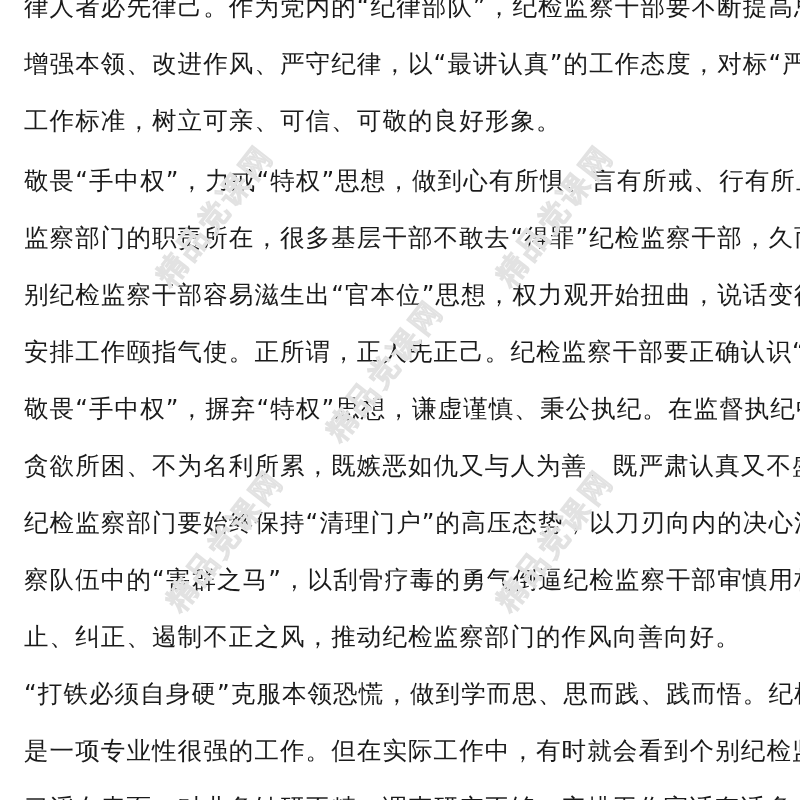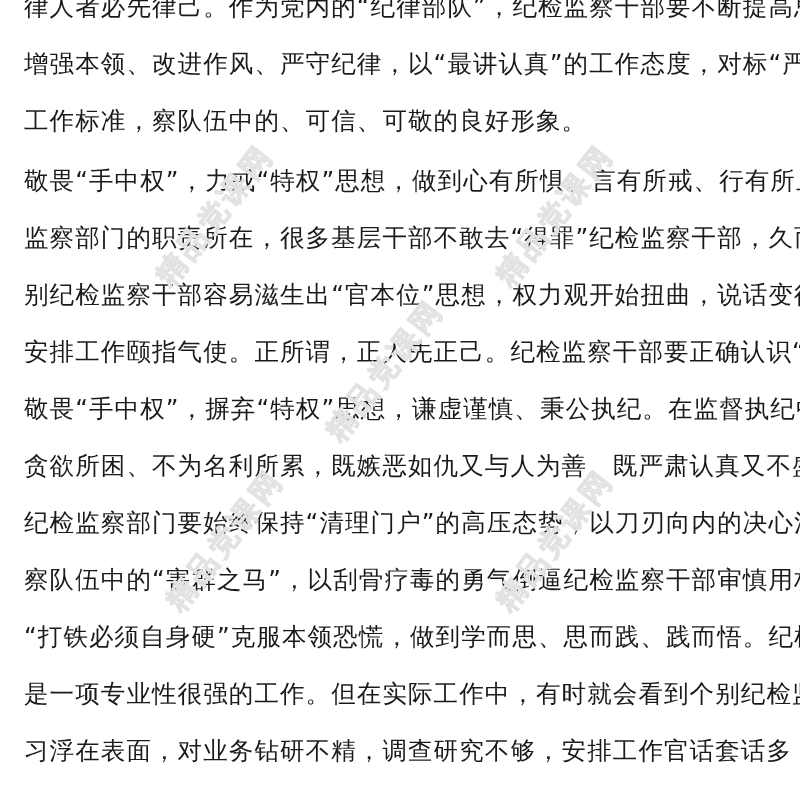--- a/index.html
+++ b/index.html
@@ -24,34 +24,35 @@
     letter-spacing: 4px;
   }
 </style>
 </head>
 <body>
 
 <div class="doc">
   <div>
     <div class="line">律人者必先律己。作为党内的“纪律部队”，纪检监察干部要不断提高思想素质、</div>
     <div class="line">增强本领、改进作风、严守纪律，以“最讲认真”的工作态度，对标“严细高快”的</div>
-    <div class="line">工作标准，察队伍中的、可信、可敬的良好形象。</div>
+    <div class="line">工作标准，树立可亲、可信、可敬的良好形象。</div>
   </div>
   <div class="para-gap"></div>
   <div>
     <div class="line">敬畏“手中权”，力戒“特权”思想，做到心有所惧、言有所戒、行有所止。由于纪检</div>
     <div class="line">监察部门的职责所在，很多基层干部不敢去“得罪”纪检监察干部，久而久之，个</div>
     <div class="line">别纪检监察干部容易滋生出“官本位”思想，权力观开始扭曲，说话变得口大气粗，</div>
     <div class="line">安排工作颐指气使。正所谓，正人先正己。纪检监察干部要正确认识“手中权”、</div>
     <div class="line">敬畏“手中权”，摒弃“特权”思想，谦虚谨慎、秉公执纪。在监督执纪中做到不为</div>
     <div class="line">贪欲所困、不为名利所累，既嫉恶如仇又与人为善、既严肃认真又不盛气凌人。</div>
   </div>
   <div>
     <div class="line">纪检监察部门要始终保持“清理门户”的高压态势，以刀刃向内的决心清理纪检监</div>
     <div class="line">察队伍中的“害群之马”，以刮骨疗毒的勇气倒逼纪检监察干部审慎用权，及时防</div>
+    <div class="line">止、纠正、遏制不正之风，推动纪检监察部门的作风向善向好。</div>
   </div>
   <div>
     <div class="line">“打铁必须自身硬”克服本领恐慌，做到学而思、思而践、践而悟。纪检监察工作</div>
     <div class="line">是一项专业性很强的工作。但在实际工作中，有时就会看到个别纪检监察干部学</div>
     <div class="line">习浮在表面，对业务钻研不精，调查研究不够，安排工作官话套话多，落实工作</div>
   </div>
 </div>
 
 <div class="watermark" style="left:130px; top:195px;">精品党课网</div>
 <div class="watermark" style="left:470px; top:195px;">精品党课网</div>

